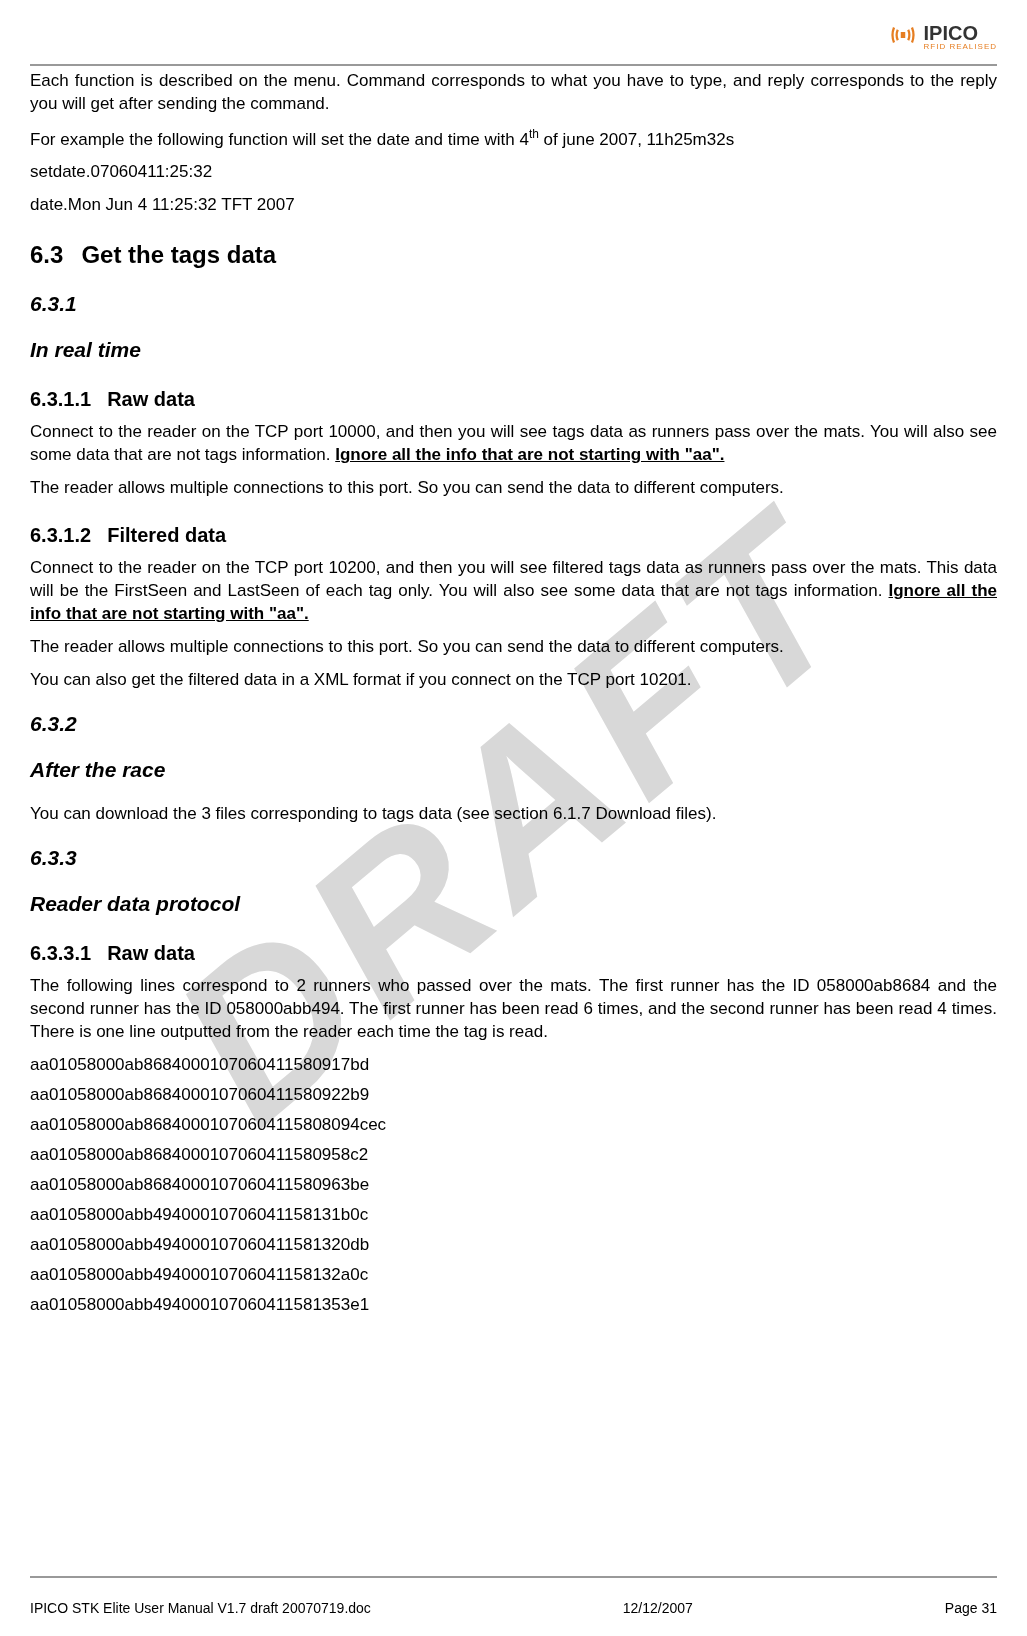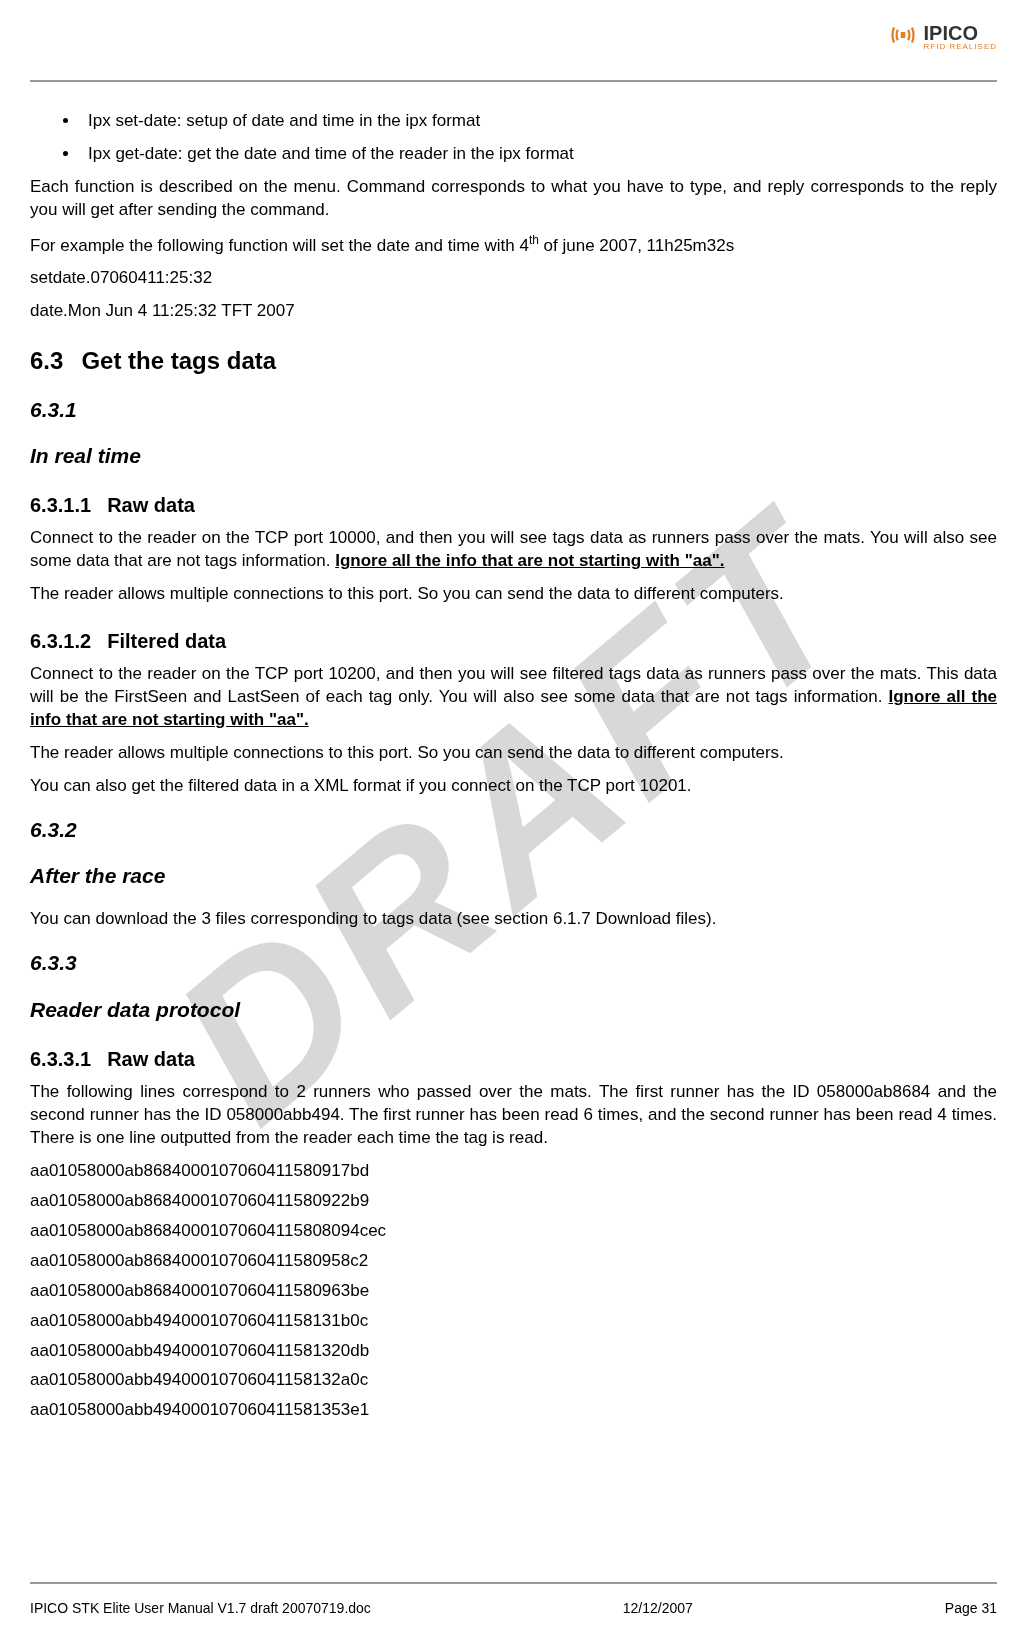--- a/index.html
+++ b/index.html
@@ -26,23 +26,23 @@
       color: #d8d8d8;
       font-style: italic;
       z-index: 0;
       pointer-events: none;
       letter-spacing: 10px;
     }
     .header {
       display: flex;
       justify-content: flex-end;
       align-items: flex-start;
-      padding-bottom: 26px;
+      padding-bottom: 10px;
       border-bottom: 2px double #999;
-      margin-bottom: 28px;
+      margin-bottom: 4px;
       position: relative;
       z-index: 1;
     }
     .logo {
       display: flex;
       align-items: center;
       gap: 6px;
     }
     .logo-icon svg { width: 30px; height: 30px; }
     .logo-text {
@@ -111,21 +111,21 @@
     .dataline {
       font-size: 17px;
       margin-bottom: 7px;
     }
     .footer {
       position: absolute;
       bottom: 20px;
       left: 30px;
       right: 30px;
       border-top: 2px double #999;
-      padding-top: 16px;
+      padding-top: 22px;
       display: flex;
       justify-content: space-between;
       font-size: 14px;
       z-index: 1;
     }
   </style>
 </head>
 <body>
 
 <div class="page">
@@ -143,24 +143,20 @@
         </svg>
       </span>
       <span class="logo-text">
         <span class="logo-name">IPICO</span>
         <span class="logo-tagline">RFID REALISED</span>
       </span>
     </div>
   </div>
 
   <div class="content">
-    <ul>
-      <li>Ipx set-date: setup of date and time in the ipx format</li>
-      <li>Ipx get-date: get the date and time of the reader in the ipx format</li>
-    </ul>
 
     <p>Each function is described on the menu. Command corresponds to what you have to type, and reply corresponds to the reply you will get after sending the command.</p>
     <p class="noalign"><span>For example the following function will set the date and time with 4</span><sup>th</sup><span> of june 2007, 11h25m32s</span></p>
     <p class="noalign">setdate.07060411:25:32</p>
     <p class="noalign">date.Mon Jun  4 11:25:32 TFT 2007</p>
 
     <h2>
         <span>6.3</span>
         <span>Get the tags data</span>
       </h2>

